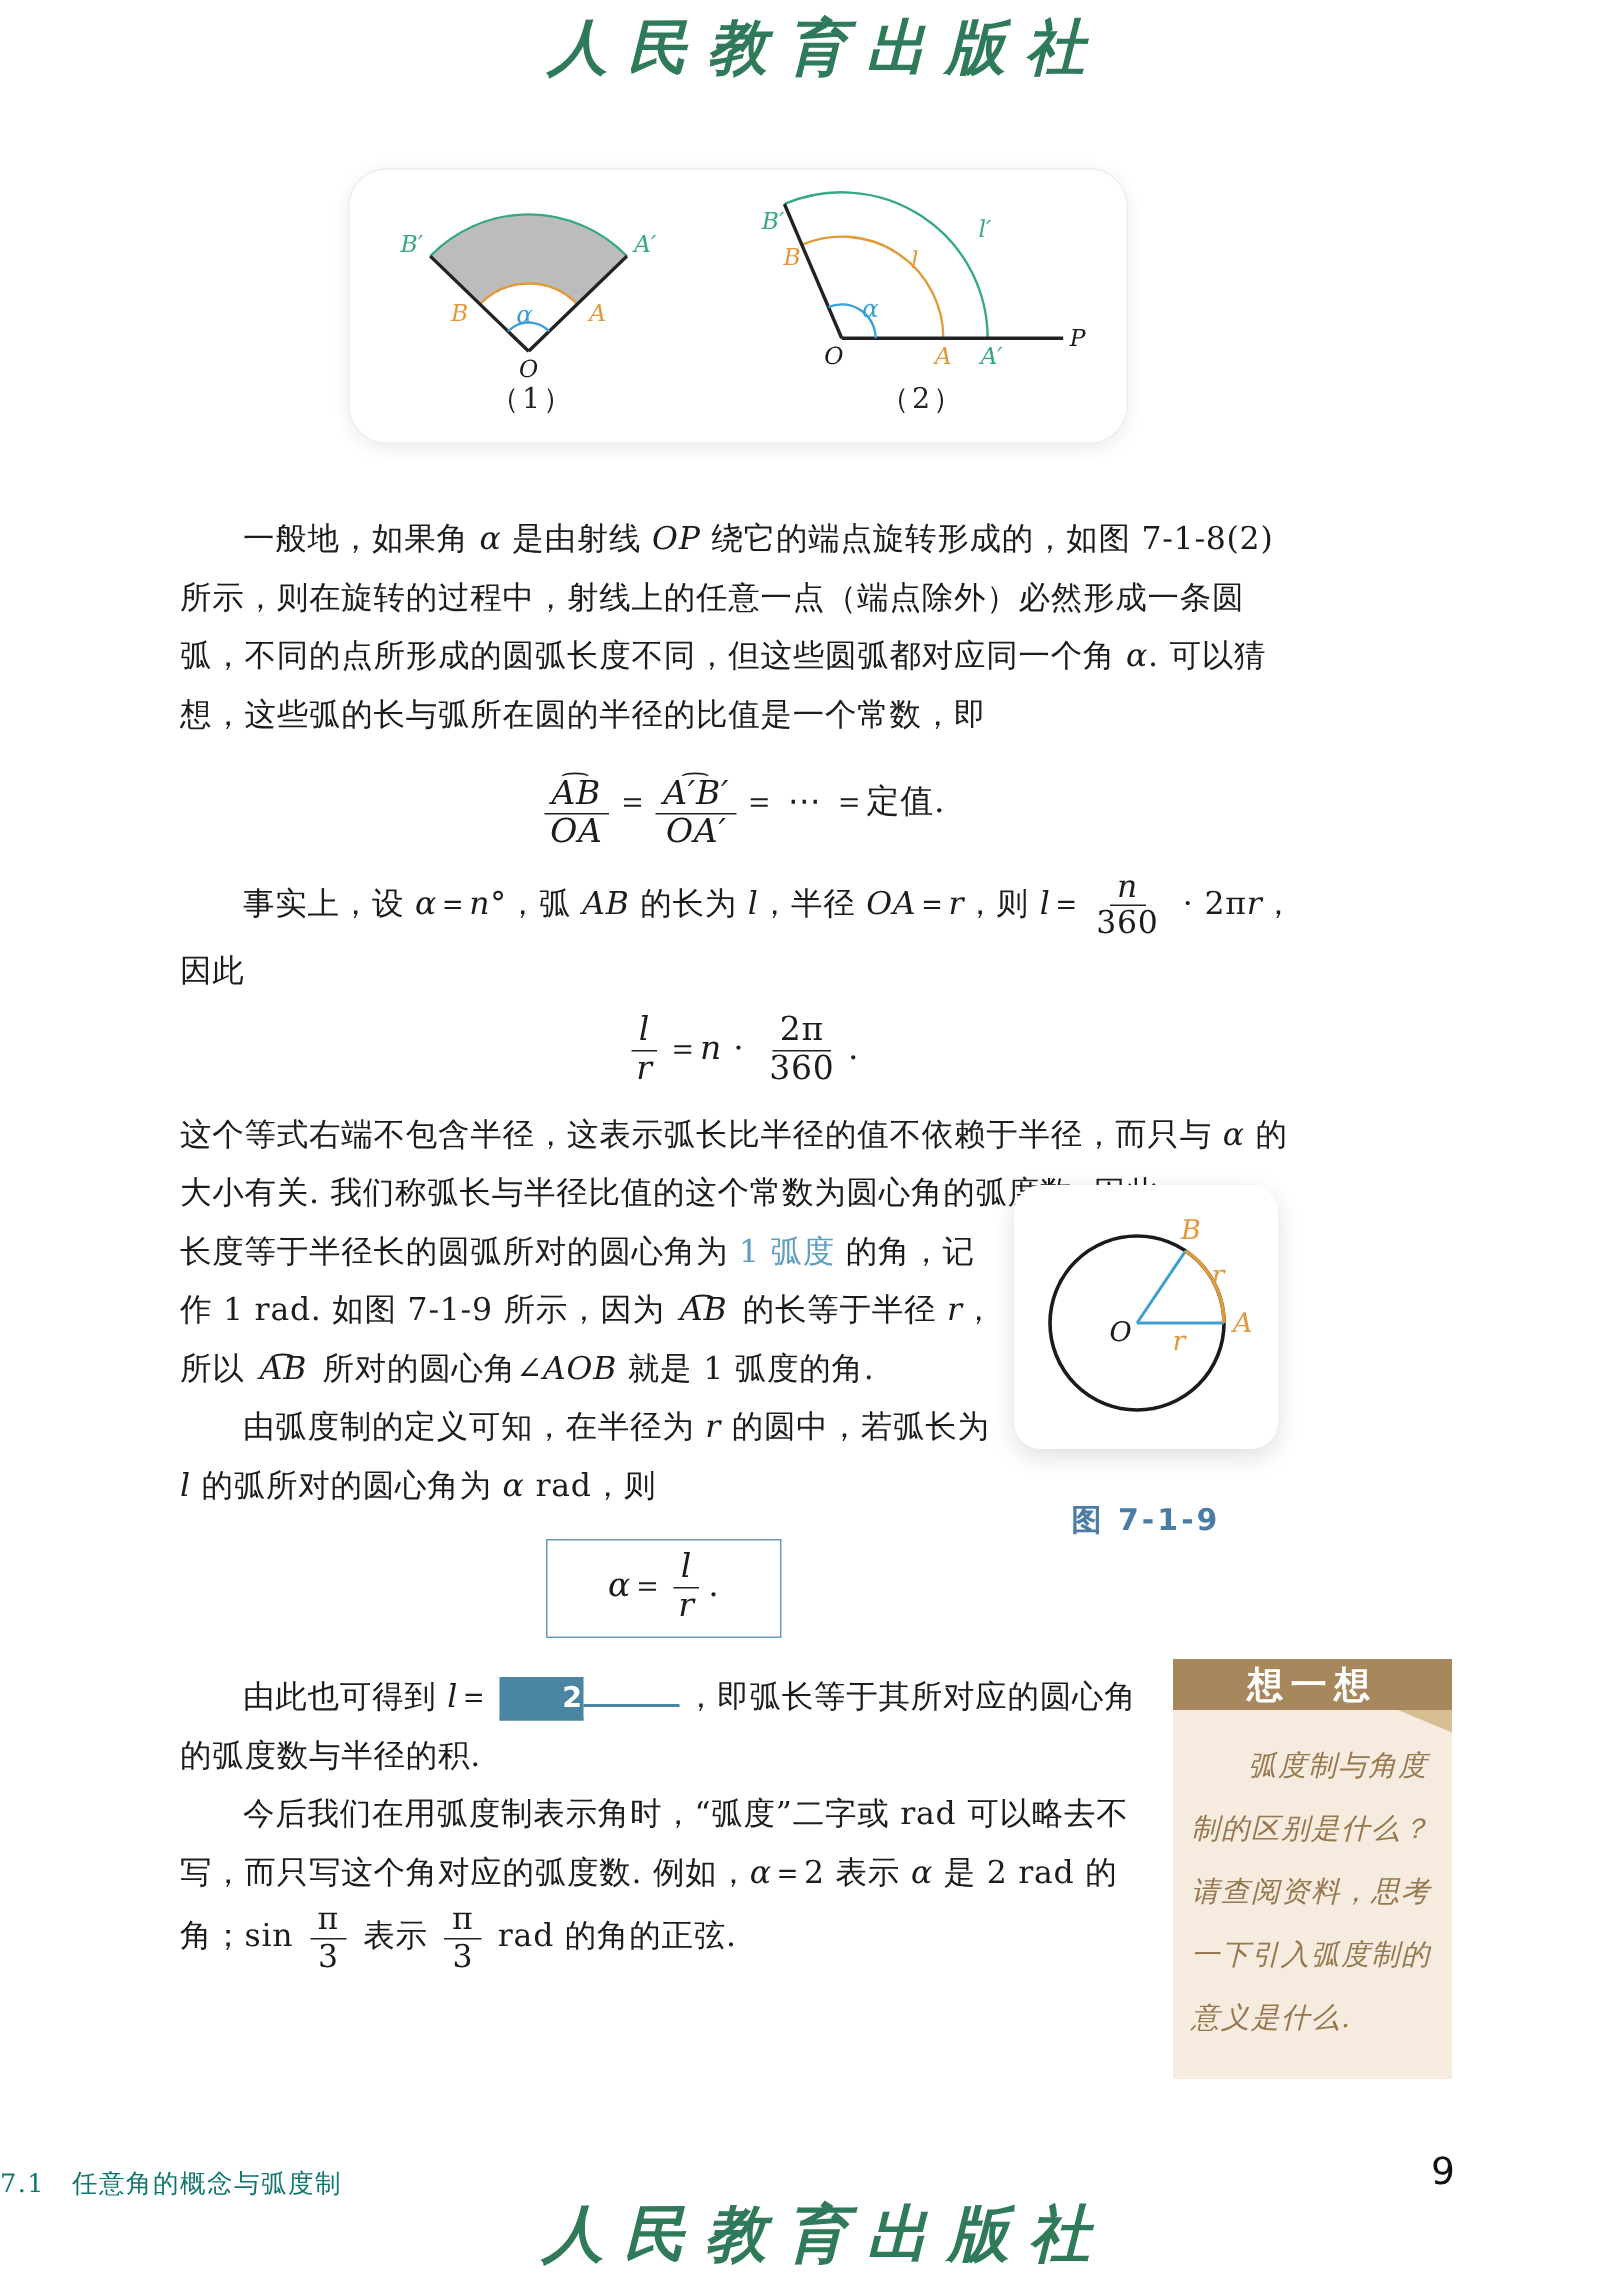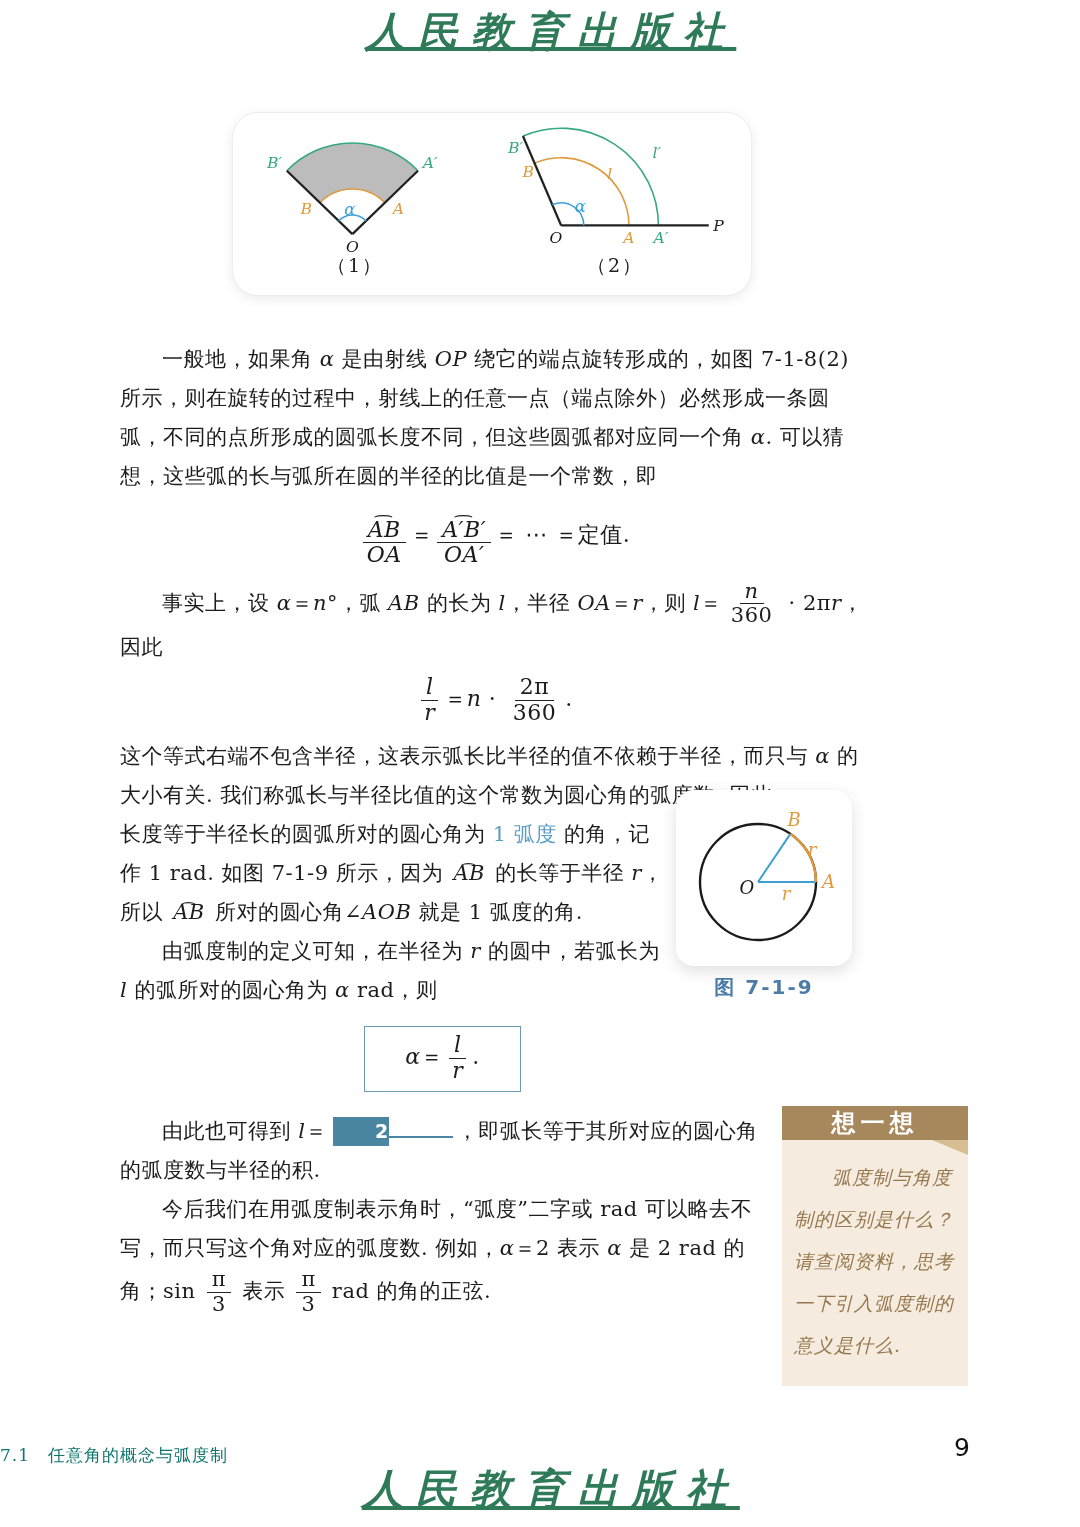--- a/index.html
+++ b/index.html
@@ -6,21 +6,21 @@
     --green:#2f7a58; --bluecap:#4a7ca6; --blueterm:#5b9ec3; --alphablue:#3aa0d8;
     --orange:#e09a3c; --teal:#35a884; --greyfill:#bcbcbc; --badge:#4a86a2;
     --boxborder:#6b9ab5; --tanh:#a6885c; --tanfold:#d6bd92; --tanb:#f5ecdf; --tant:#97784e;
     --ink:#1c1c1c;
   }
   html,body{margin:0;padding:0;background:#ffffff;}
   #page{position:relative;width:1080px;height:1527px;background:#fff;overflow:hidden;
         font-family:"DejaVu Serif","Liberation Serif",serif;color:var(--ink);}
   .callig{position:absolute;left:51%;transform:translateX(-50%);color:var(--green);
         font-family:"DejaVu Serif","Liberation Serif",serif;font-style:italic;font-weight:bold;
-        white-space:nowrap;text-decoration:underline;}
+        white-space:nowrap;}
   .callig-top{top:4px;font-size:40px;letter-spacing:13px;}
   .callig-bottom{top:1462px;font-size:41px;letter-spacing:13px;}
 
   .fig718-card{position:absolute;left:232px;top:112px;width:520px;height:184px;background:#fff;
         border:1px solid #ededed;border-radius:26px;box-shadow:0 3px 12px rgba(0,0,0,0.08);
         display:flex;justify-content:space-between;align-items:flex-start;
         padding:10px 10px 4px 6px;box-sizing:border-box;}
   .fig-sub{display:flex;flex-direction:column;align-items:center;}
   .fig-sub svg{display:block;}
   .fig-sub-label{font-size:19px;letter-spacing:2px;margin-top:-2px;color:#222;}
@@ -59,21 +59,21 @@
         transform:translateX(-50%) scaleX(2.1);font-size:0.7em;font-style:normal;}
 
   .lower{display:flex;margin-top:6px;}
   .lower-left{width:645px;}
   .fbox-wrap{text-align:center;margin:8px 0 16px;}
   .fbox{display:inline-block;border:1.6px solid var(--boxborder);padding:6px 40px 8px;}
 
   .fig719-wrap{position:absolute;left:664px;top:790px;width:200px;text-align:center;}
   .fig719-card{width:176px;height:176px;margin:0 auto;background:#fff;border-radius:18px;
         box-shadow:0 5px 16px rgba(0,0,0,0.13);display:flex;align-items:center;justify-content:center;}
-  .fig719-caption{position:static;margin-top:8px;}
+  .fig719-caption{position:static;margin-top:34px;}
 
   .think{position:absolute;left:782px;top:1106px;width:186px;}
   .think-header{position:relative;height:34px;background:var(--tanh);color:#fff;font-weight:bold;
         font-size:24px;text-align:center;line-height:34px;letter-spacing:5px;
         font-family:"DejaVu Sans","Liberation Sans",sans-serif;}
   .think-fold{position:absolute;right:0;top:100%;width:36px;height:15px;background:var(--tanfold);
         clip-path:polygon(0 0,100% 0,100% 100%);}
   .think-body{background:var(--tanb);color:var(--tant);padding:16px 12px 20px;font-size:19px;
         line-height:42px;text-indent:2em;font-style:italic;letter-spacing:1px;}
 

